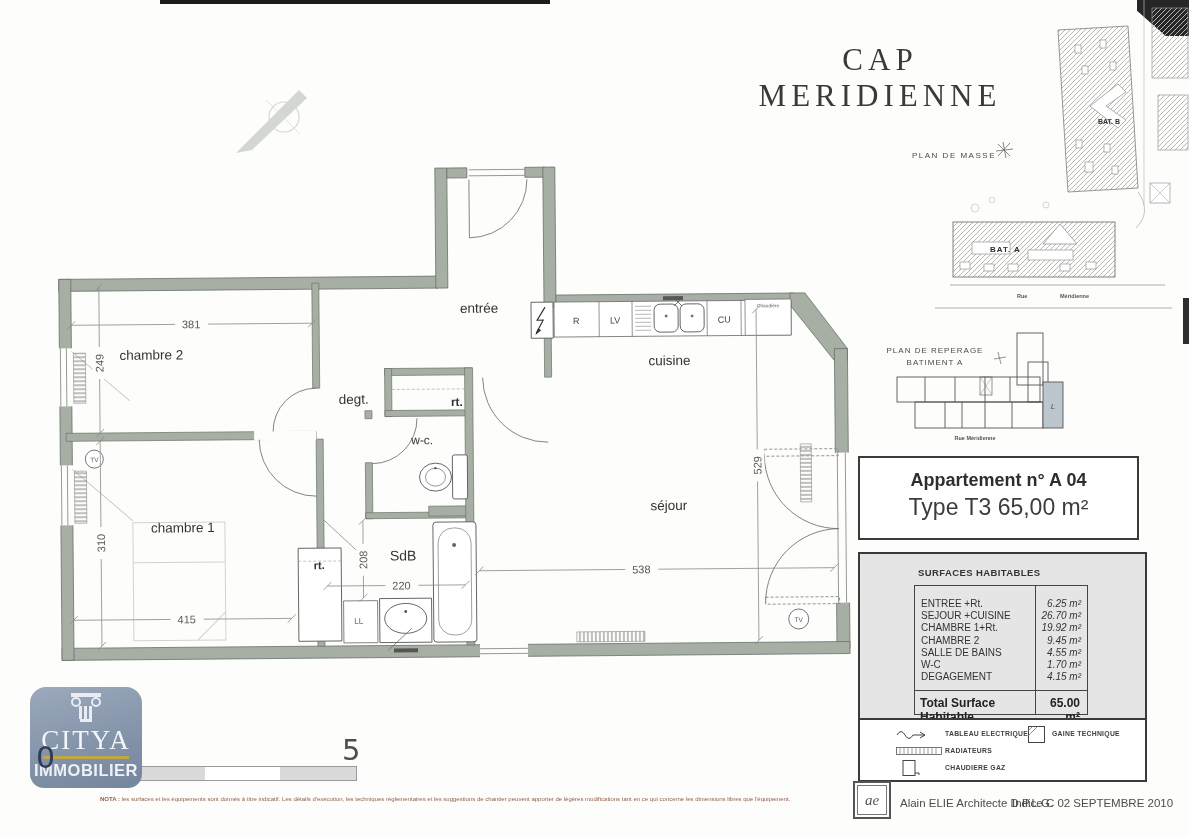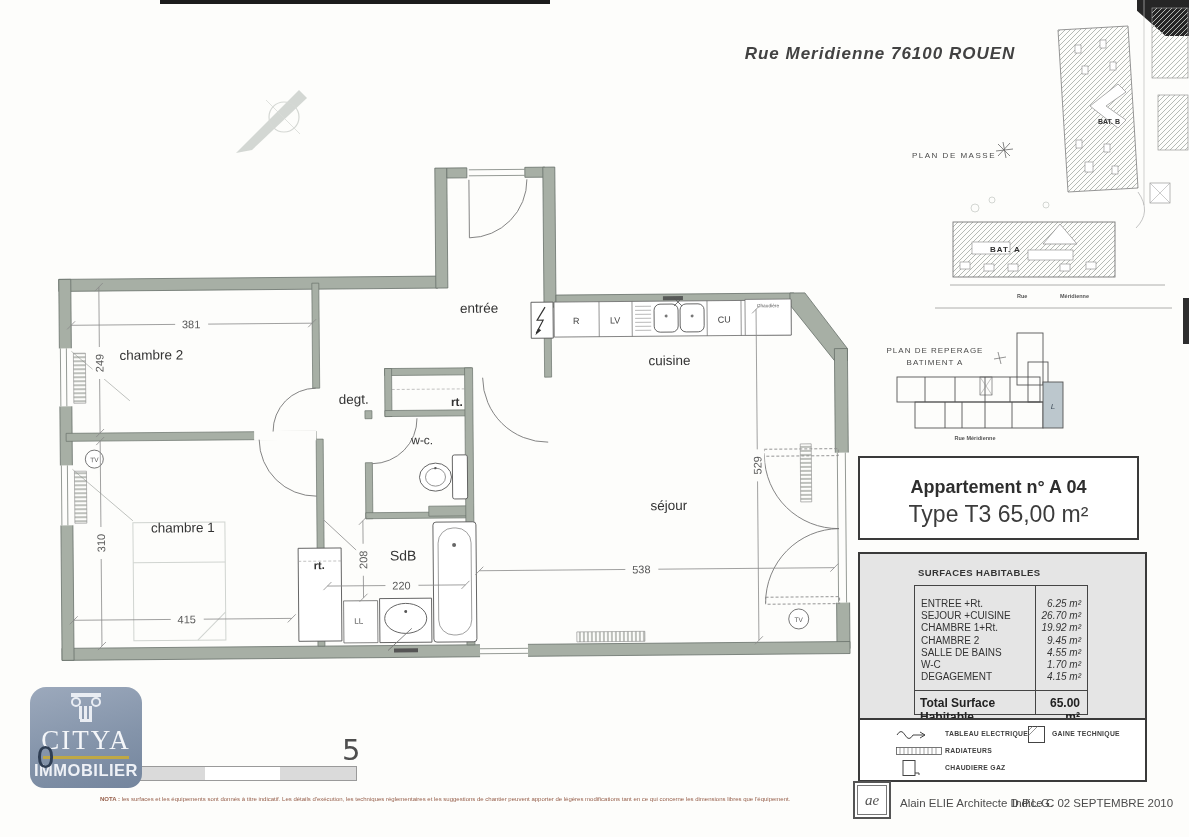--- a/index.html
+++ b/index.html
@@ -12,21 +12,21 @@
               clip-path:polygon(0 0,100% 0,100% 100%,55% 100%,0 30%);}
   .art-edge{right:0;top:298px;width:6px;height:46px;background:#2e2e2e;}
   
   .titleblock{left:718px;top:42px;width:324px;text-align:center;}
   .titleblock h1{margin:0;font-family:"Liberation Serif",serif;font-weight:normal;
                  font-size:31px;letter-spacing:5px;color:#3a3a3a;}
   .titleblock h2{margin:2px 0 0;font-style:italic;font-weight:bold;font-size:17px;
                  letter-spacing:1px;color:#424242;}
   
   .aptbox{left:858px;top:456px;width:281px;height:84px;border:2px solid #3a3a3a;
-          background:#fff;text-align:center;padding-top:19px;box-sizing:border-box;}
+          background:#fff;text-align:center;padding-top:12px;box-sizing:border-box;}
   .aptbox .l1{font-size:18px;font-weight:bold;color:#2e2e2e;}
   .aptbox .l2{font-size:17px;margin-top:4px;}
   .aptbox .l3{font-size:23px;margin-top:3px;}
   
   .surfbox{left:858px;top:552px;width:285px;height:166px;border:2px solid #3a3a3a;background:#e5e5e5;}
   .surftitle{position:absolute;left:58px;top:13px;font-size:9.5px;font-weight:bold;letter-spacing:.4px;color:#333;}
   .surfinner{position:absolute;left:54px;top:31px;width:172px;height:128px;border:1px solid #444;}
   .surfdiv{position:absolute;left:120px;top:0;bottom:0;width:1px;background:#444;}
   .srows{position:absolute;left:0;top:12px;right:0;}
   .srow{display:flex;font-size:10px;line-height:12.2px;color:#333;}
@@ -66,21 +66,21 @@
   svg text{font-family:"Liberation Sans",sans-serif;}
 </style>
 </head>
 <body>
 
 <div class="abs art-top"></div>
 <div class="abs art-corner"></div>
 <div class="abs art-edge"></div>
 
 <div class="abs titleblock">
-  <h2>Rue Meridienne 76100  ROUEN</h2>
+  <h1>CAP  MERIDIENNE</h1>
 </div>
 
 <svg class="abs" style="left:0;top:60px;" width="900" height="640" viewBox="0 60 900 640">
   <defs>
     <pattern id="radH" width="4" height="4" patternUnits="userSpaceOnUse">
       <path d="M0 2 H4" stroke="#7d837c" stroke-width="1"></path>
     </pattern>
     <pattern id="radV" width="4" height="4" patternUnits="userSpaceOnUse">
       <path d="M2 0 V4" stroke="#7d837c" stroke-width="1"></path>
     </pattern>

